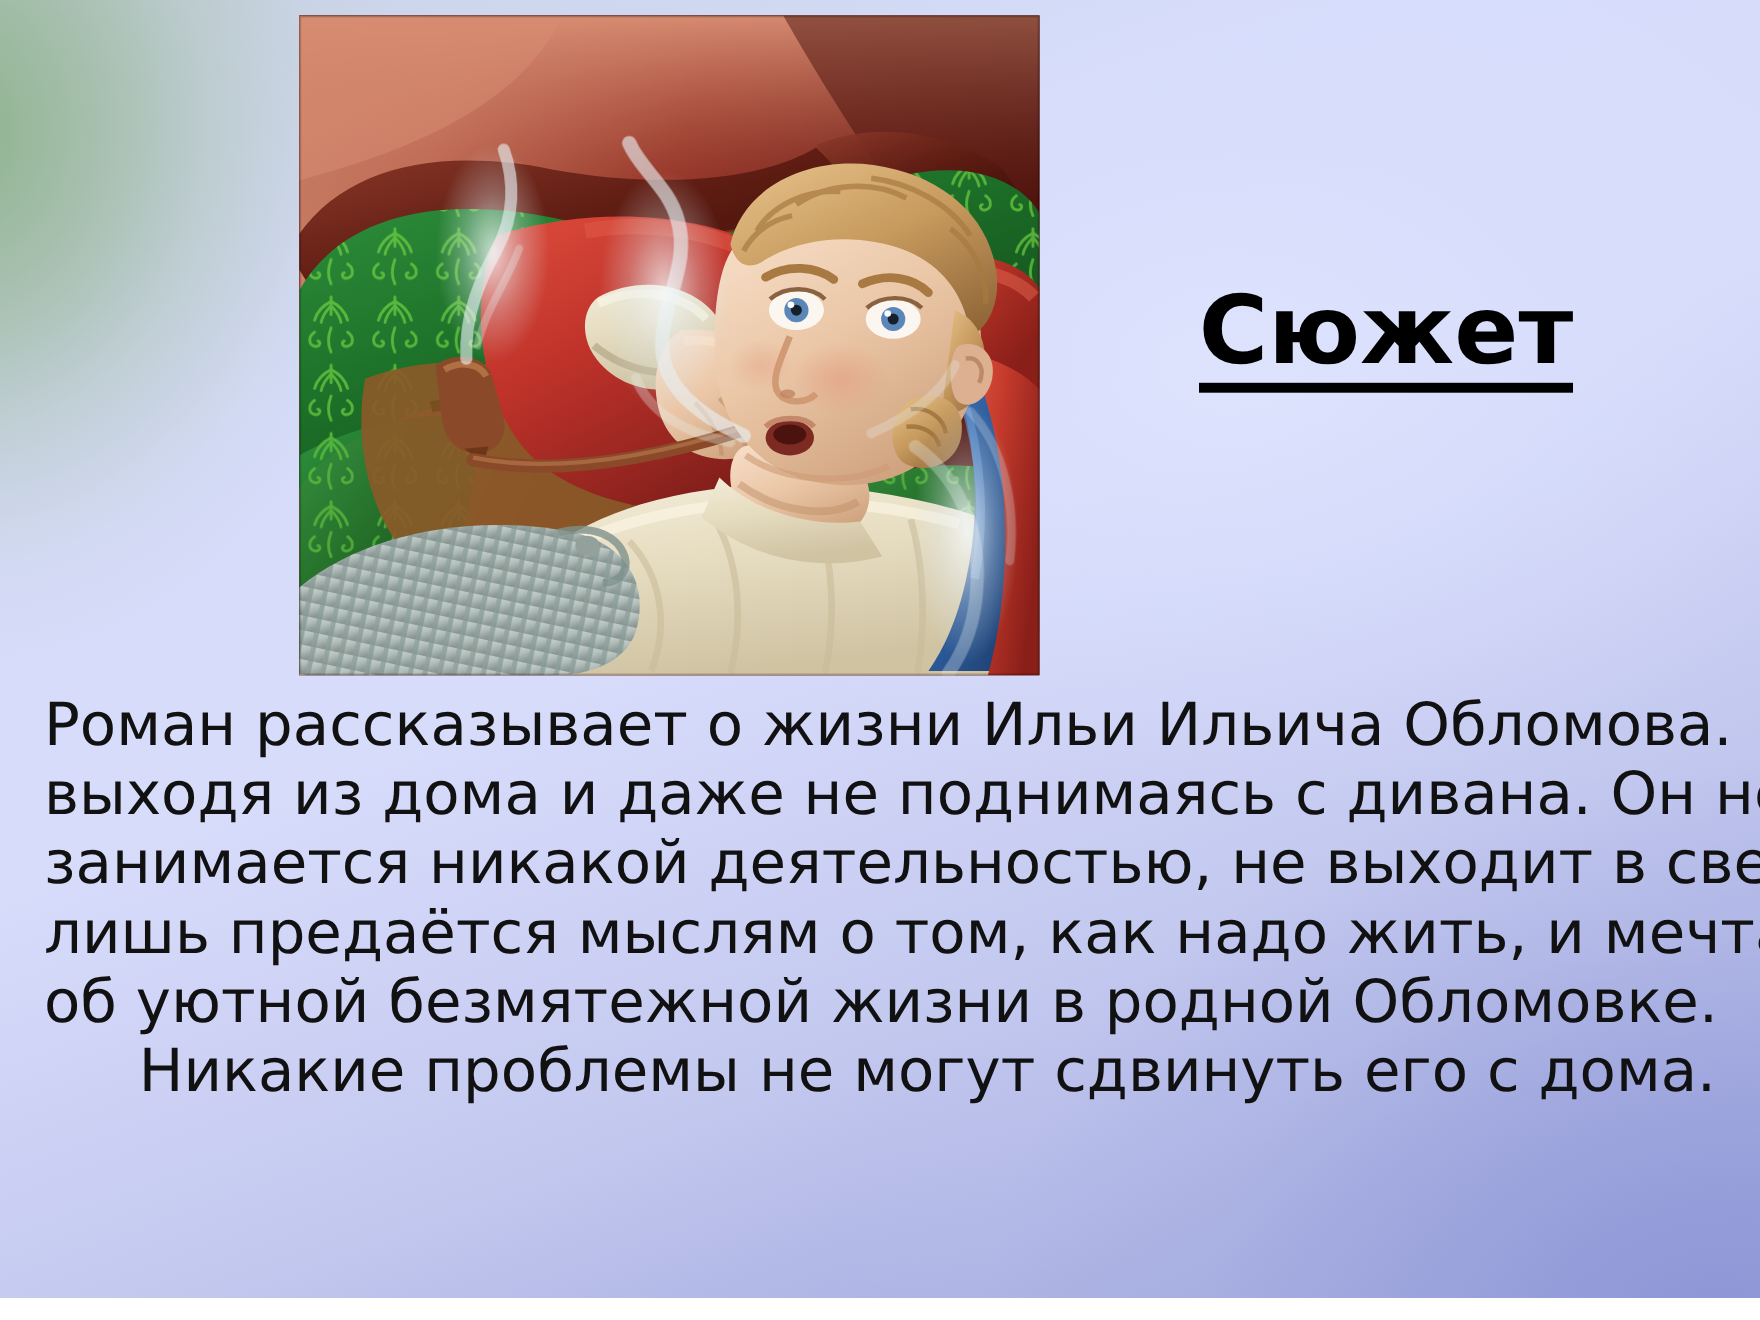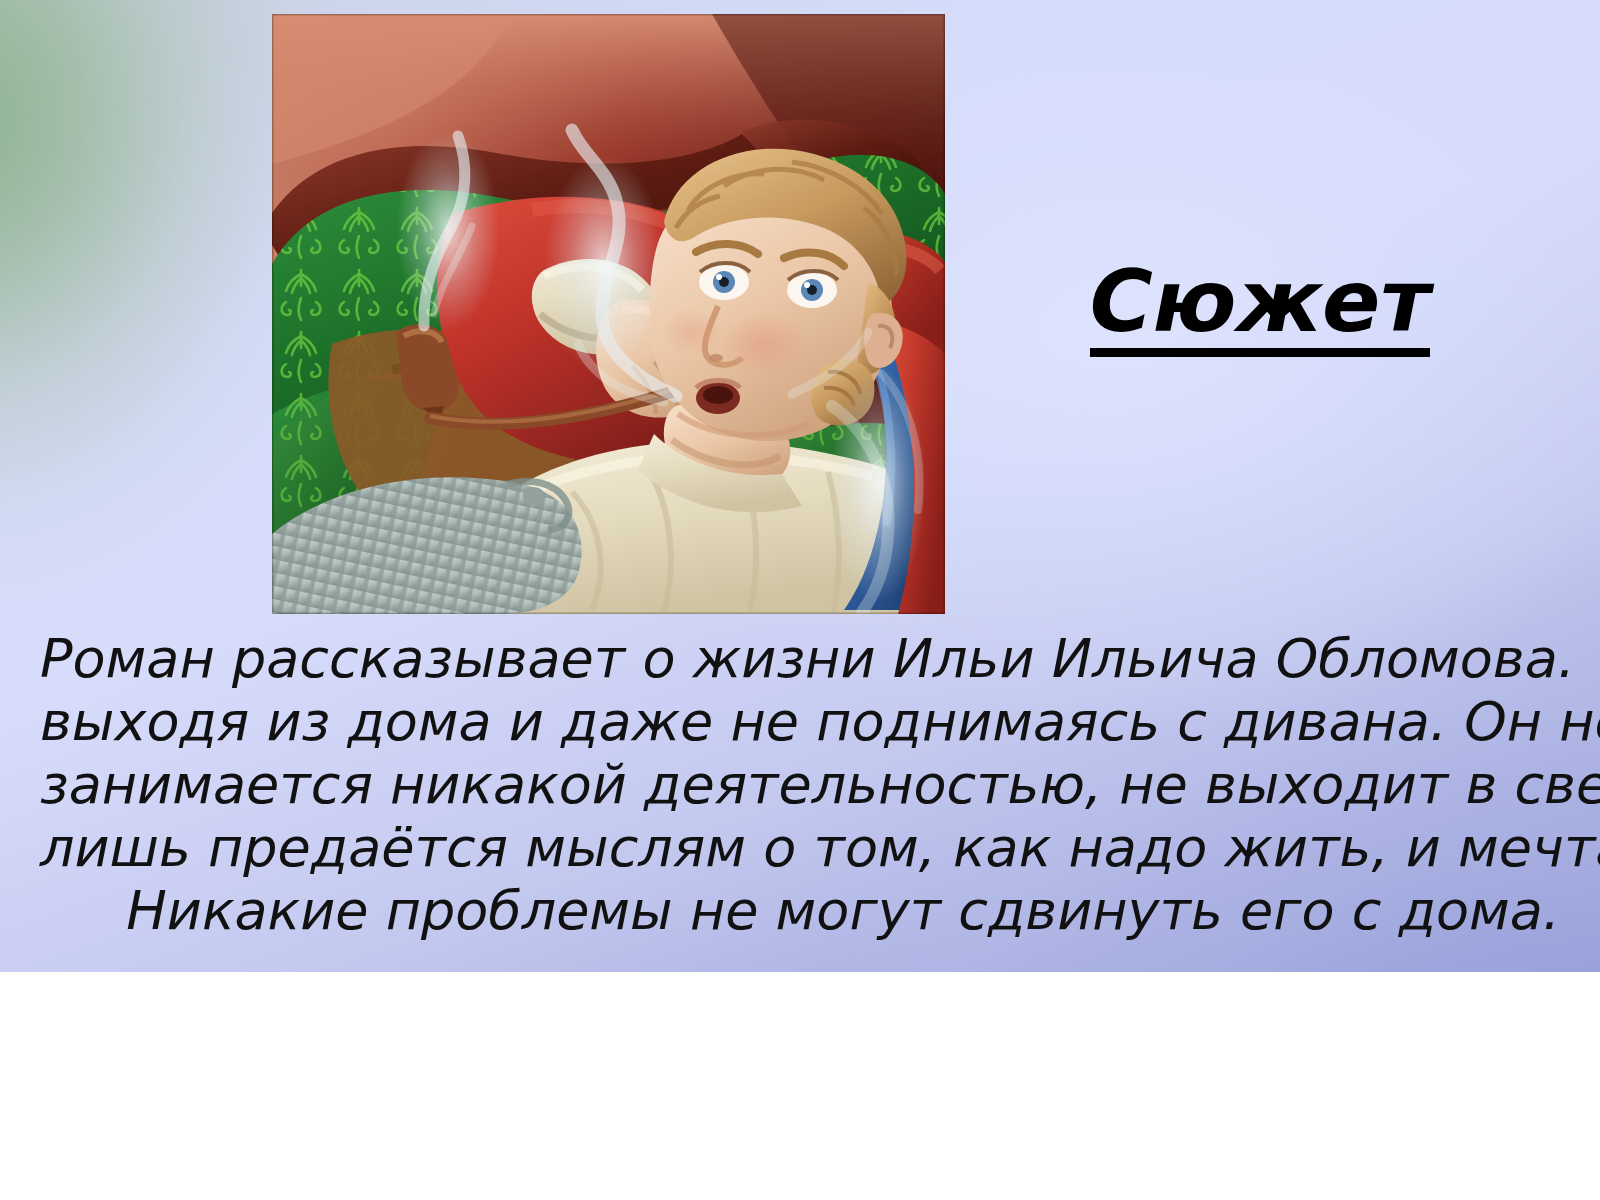--- a/index.html
+++ b/index.html
@@ -11,24 +11,23 @@
     width: 1600px;
     height: 1200px;
     overflow: hidden;
     font-family: "DejaVu Sans", "Liberation Sans", sans-serif;
   }
 
   
   #slide {
     position: relative;
     width: 1600px;
-    height: 972px;
+    height: 1180px;
     overflow: hidden;
     background: #15803d;
-    font-style: italic;
   }
 
   
   .bg-layer {
     position: absolute;
     inset: 0;
     pointer-events: none;
   }
   .bg-base {
     background: linear-gradient(160deg,
@@ -368,16 +367,17 @@
 
   <div id="title-block">
     <span id="slide-title">Сюжет</span>
   </div>
 
   <div id="body-block">
     <div class="body-line">Роман рассказывает о жизни Ильи Ильича Обломова.</div>
     <div class="body-line">выходя из дома и даже не поднимаясь с дивана. Он не</div>
     <div class="body-line">занимается никакой деятельностью, не выходит в свет,</div>
     <div class="body-line">лишь предаётся мыслям о том, как надо жить, и мечтам</div>
+    <div class="body-line">об уютной безмятежной жизни в родной Обломовке.</div>
     <div class="body-line">Никакие проблемы не могут сдвинуть его с дома.</div>
   </div>
 
 </div>
 
 </body></html>

